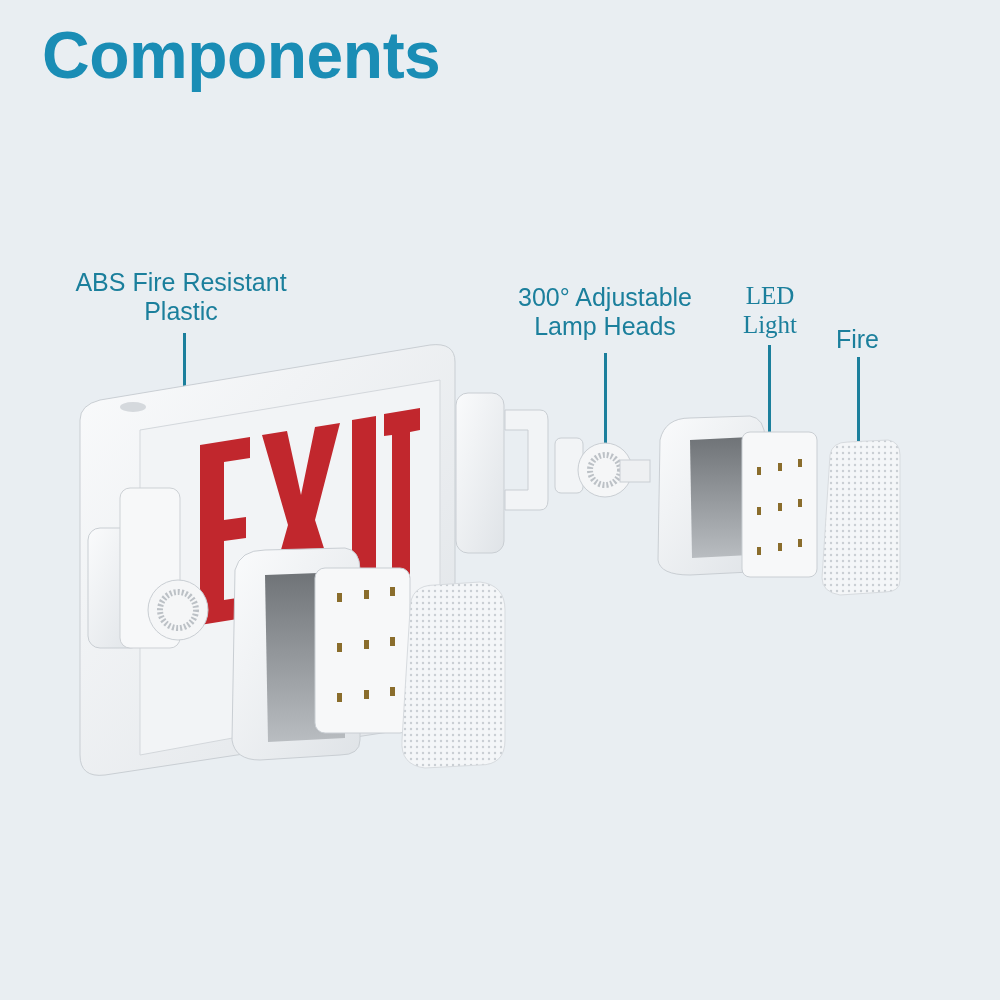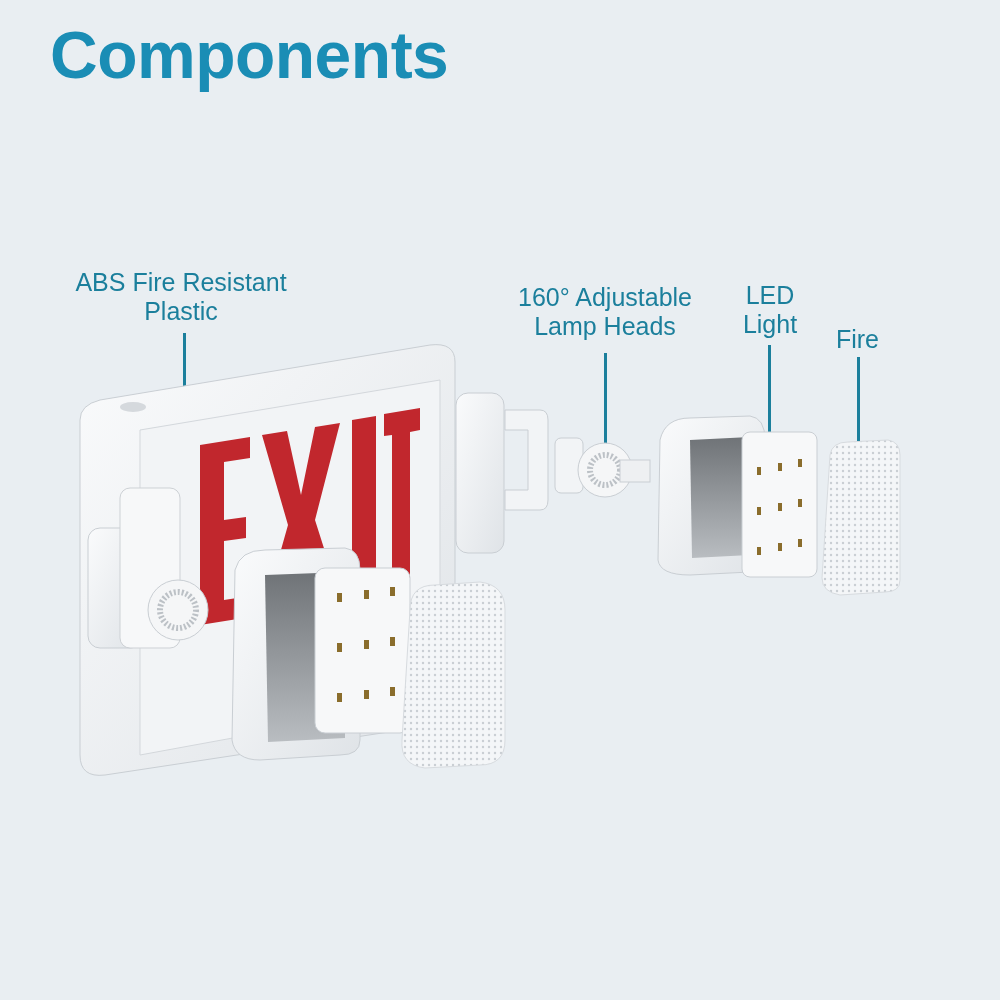--- a/index.html
+++ b/index.html
@@ -5,45 +5,45 @@
   html, body { margin: 0; padding: 0; }
   body {
     width: 1000px; height: 1000px; overflow: hidden;
     background: #e9eef2;
     font-family: "Liberation Sans", "DejaVu Sans", sans-serif;
     position: relative;
   }
   .title {
     position: absolute; left: 42px; top: 22px;
     font-size: 66px; font-weight: bold; color: var(--accent, #1a8db5);
-    letter-spacing: -0.5px; line-height: 1; margin-left: 8px;
+    letter-spacing: -0.5px; line-height: 1;
   }
   .callout {
     position: absolute; color: #1b7f9c; font-size: 25px;
     text-align: center; line-height: 29px; white-space: pre-line;
   }
   .leader {
     position: absolute; width: 3px; background: #1b7f9c;
   }
   .art { position: absolute; left: 0; top: 0; }
 </style>
 </head>
 <body style="--accent: #1a8db5;">
 
 <div class="title">Components</div>
 
 <div class="callout" style="left:64px; top:268px; width:234px;">ABS Fire Resistant
 Plastic</div>
 <div class="leader" style="left:183px; top:333px; height:120px;"></div>
 
-<div class="callout" style="left:500px; top:283px; width:210px;">160° Adjustable
+<div class="callout" style="left:500px; top:283px; width:210px;">300° Adjustable
 Lamp Heads</div>
 <div class="leader" style="left:604px; top:353px; height:127px;"></div>
 
-<div class="callout" style="left:725px; top:281px; width:90px;">LED
+<div class="callout" style="left:725px; top:281px; width:90px;font-family:Liberation Serif, serif;">LED
 Light</div>
 <div class="leader" style="left:768px; top:345px; height:122px;"></div>
 
 <div class="callout" style="left:815px; top:325px; width:85px;">Fire</div>
 <div class="leader" style="left:857px; top:357px; height:125px;"></div>
 
 <svg class="art" width="1000" height="1000" viewBox="0 0 1000 1000">
   <defs>
     <linearGradient id="housing" x1="0" y1="0" x2="1" y2="1">
       <stop offset="0" stop-color="#fafbfc"></stop>

